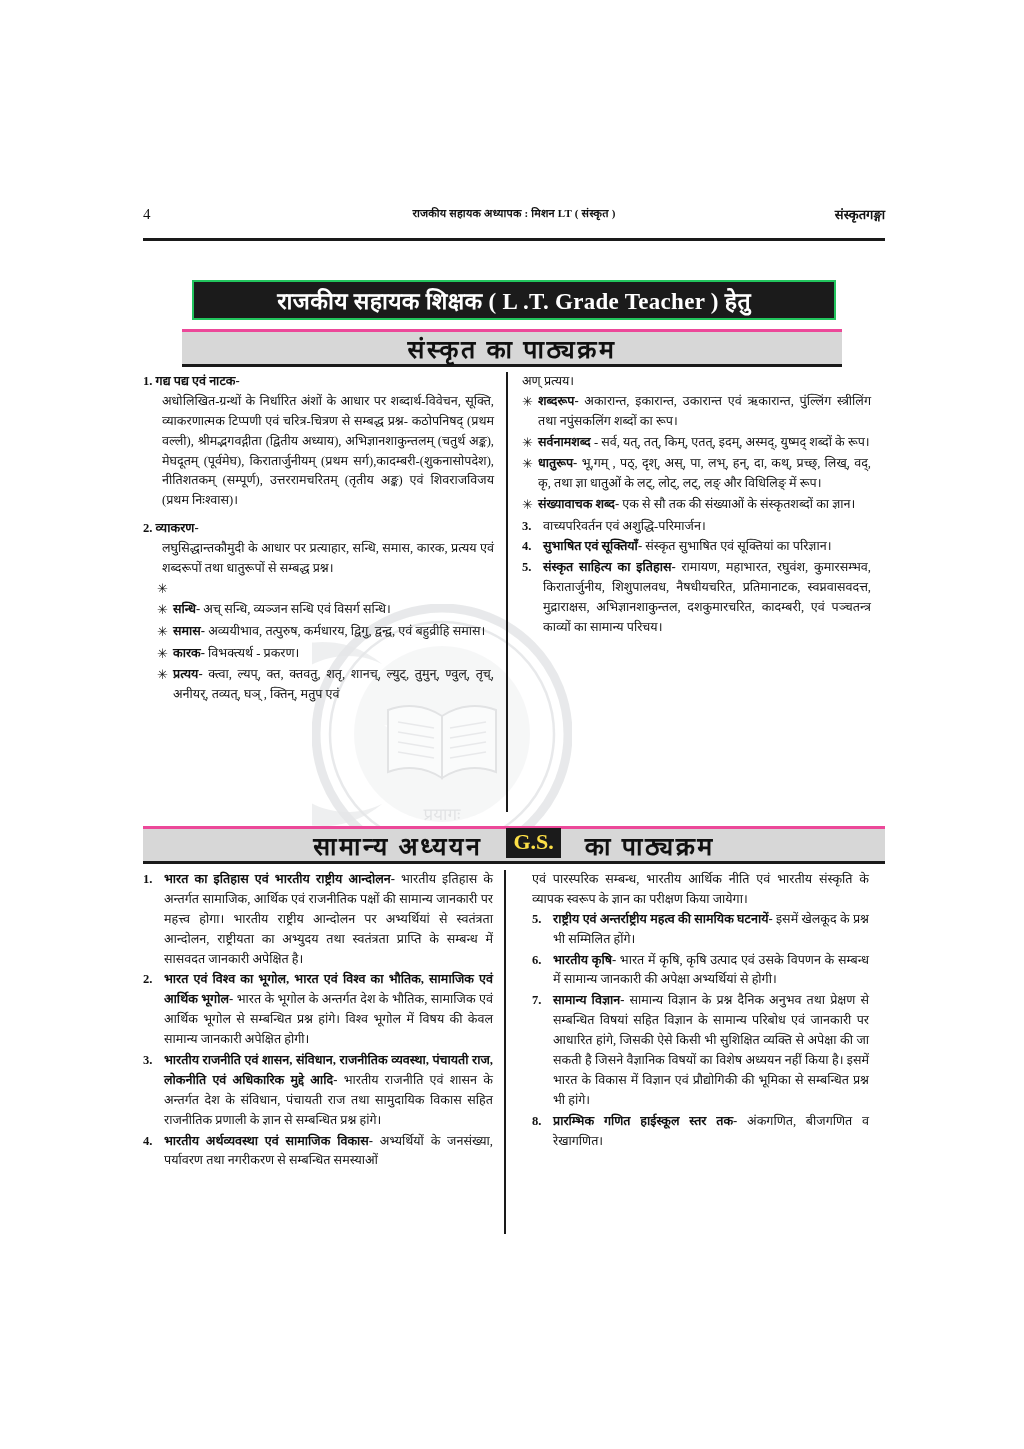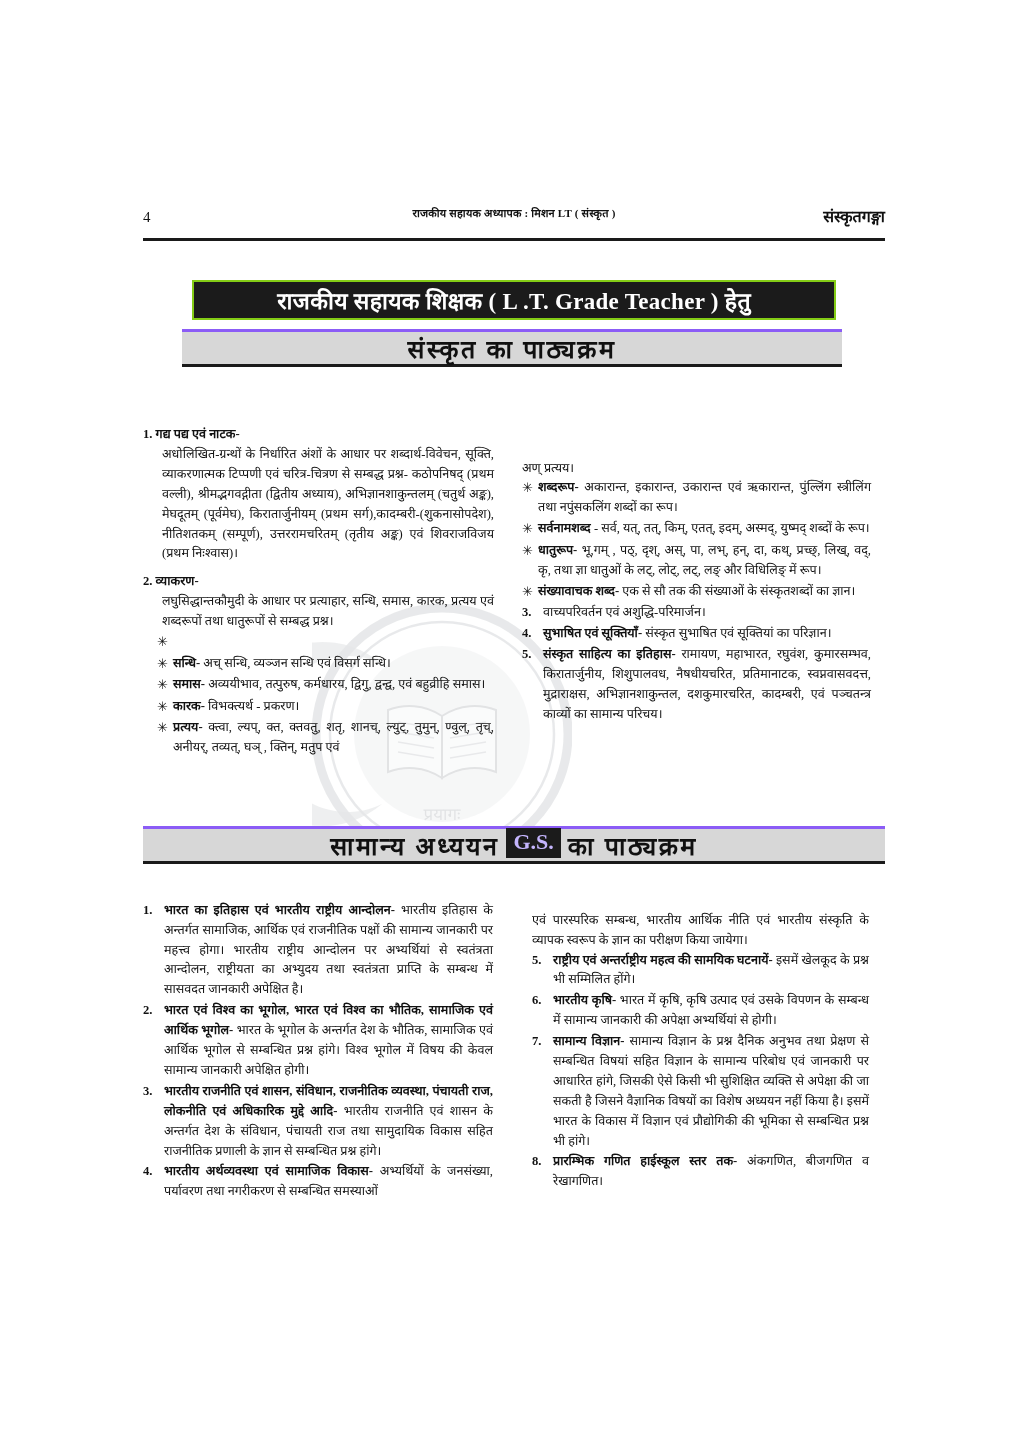--- a/index.html
+++ b/index.html
@@ -41,21 +41,21 @@
   }
   .runhead .center-title {
     position: absolute;
     left: 0; right: 0;
     text-align: center;
     font-size: 11px;
     font-weight: bold;
     letter-spacing: .2px;
   }
   .runhead .brand {
-    font-size: 16px;
+    font-size: 13px;
     font-weight: bold;
   }
   .runrule {
     position: absolute;
     left: 143px;
     top: 238px;
     width: 742px;
     height: 3px;
     background: #1a1a1a;
   }
@@ -72,40 +72,40 @@
   }
 
   
   .banner-black {
     position: absolute;
     left: 192px;
     top: 280px;
     width: 644px;
     height: 40px;
     background: #1b1b1b;
-    border: 2px solid #84cc16;
+    border: 2px solid #22c55e;
     box-sizing: border-box;
     display: flex;
     align-items: center;
     justify-content: center;
   }
   .banner-black span {
     color: #fff;
     font-size: 23px;
     font-weight: bold;
     letter-spacing: .3px;
     white-space: nowrap;
     font-family: "Liberation Serif", serif;
   }
 
   
   .banner-grey {
     position: absolute;
     background: #d7d7d7;
-    border-top: 3px solid #8b5cf6;
+    border-top: 3px solid #ec4899;
     border-bottom: 3px solid #1a1a1a;
     box-sizing: border-box;
     display: flex;
     align-items: center;
     justify-content: center;
   }
   .banner-grey .gtext {
     font-size: 25px;
     font-weight: bold;
     letter-spacing: 2.5px;
@@ -121,35 +121,34 @@
   }
   #gs-banner {
     left: 143px;
     top: 826px;
     width: 742px;
     height: 38px;
   }
   .gs-chip {
     display: inline-block;
     background: #1b1b1b;
-    color: #c4b5fd;
+    color: #fde047;
     font-weight: bold;
     font-size: 22px;
     letter-spacing: 0;
     padding: 1px 7px 3px 7px;
-    margin: 0 7px;
+    margin: 0 24px;
     position: relative;
     top: -2px;
   }
 
   
   .cols {
     position: absolute;
     display: flex;
-    align-items: center;
   }
   .col {
     box-sizing: border-box;
   }
   .vrule {
     width: 0;
     border-left: 2.5px solid #1a1a1a;
     flex: none;
   }
 

